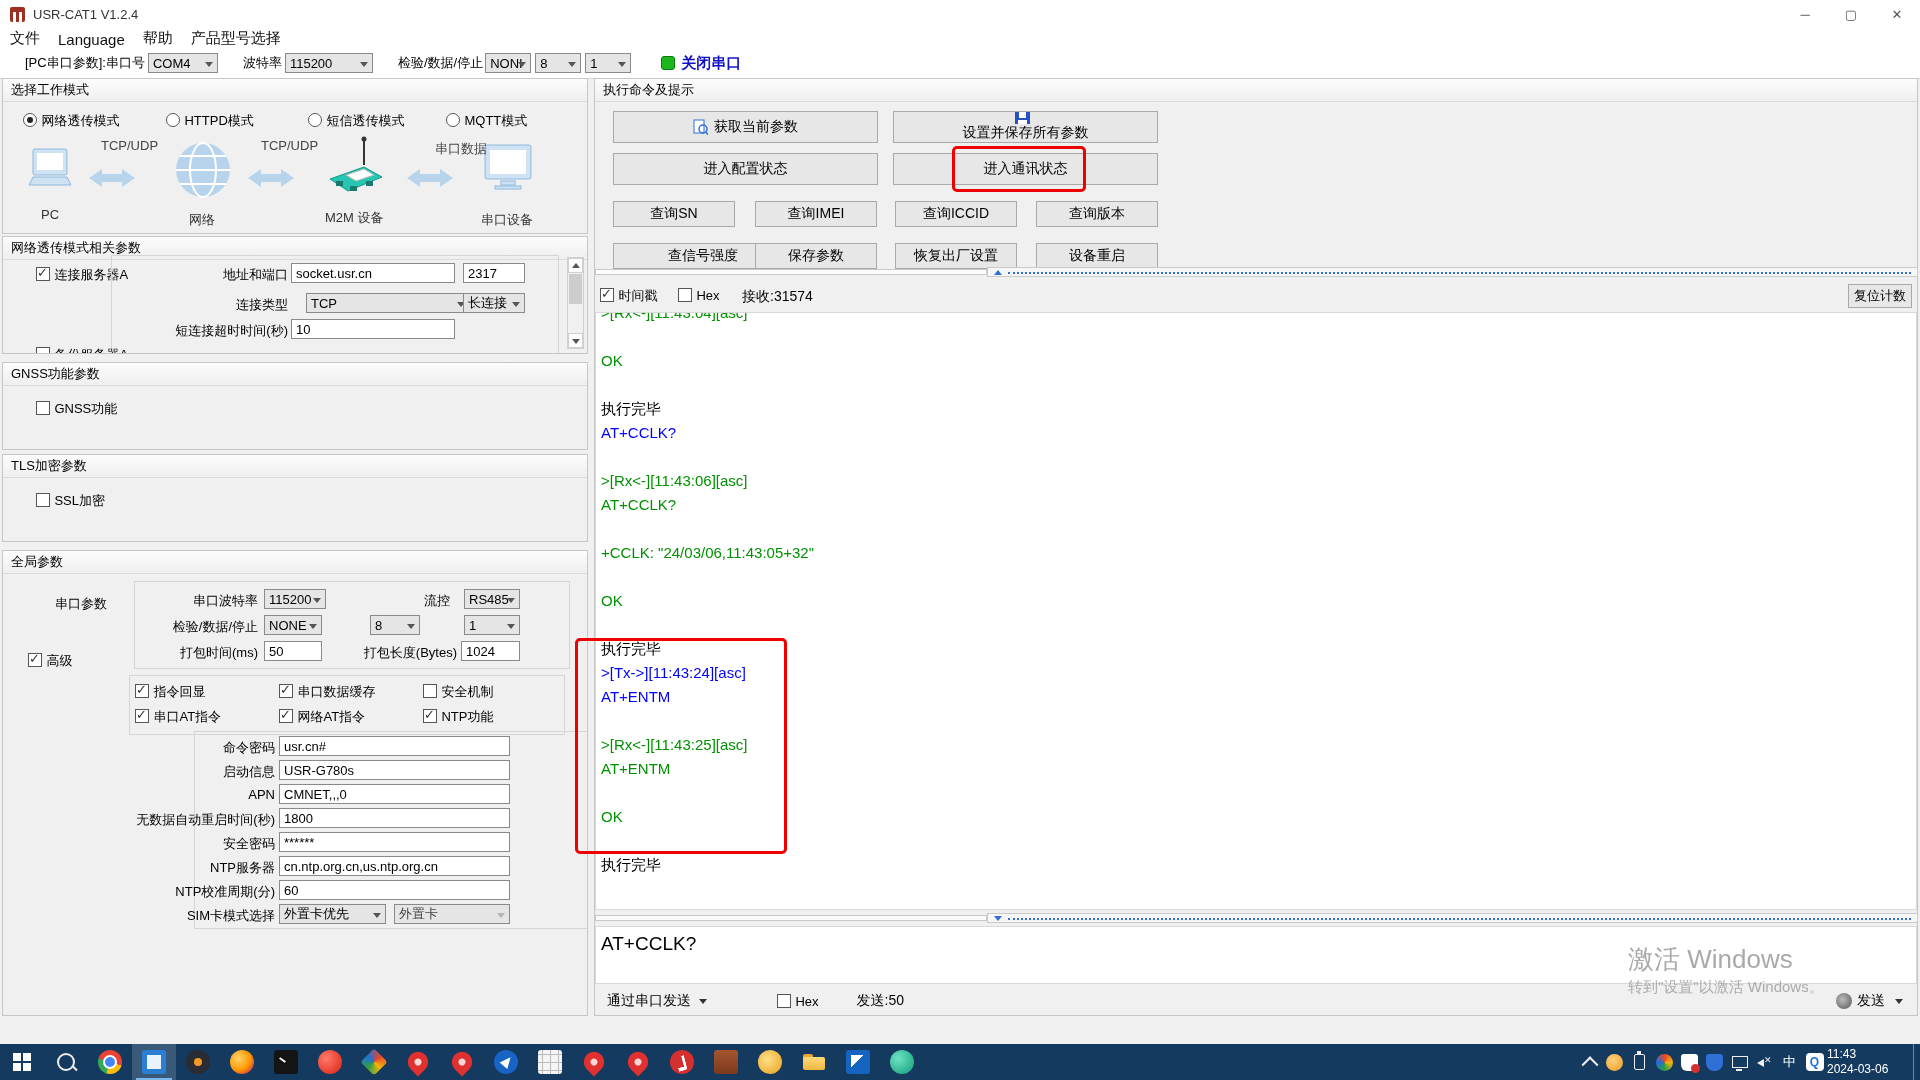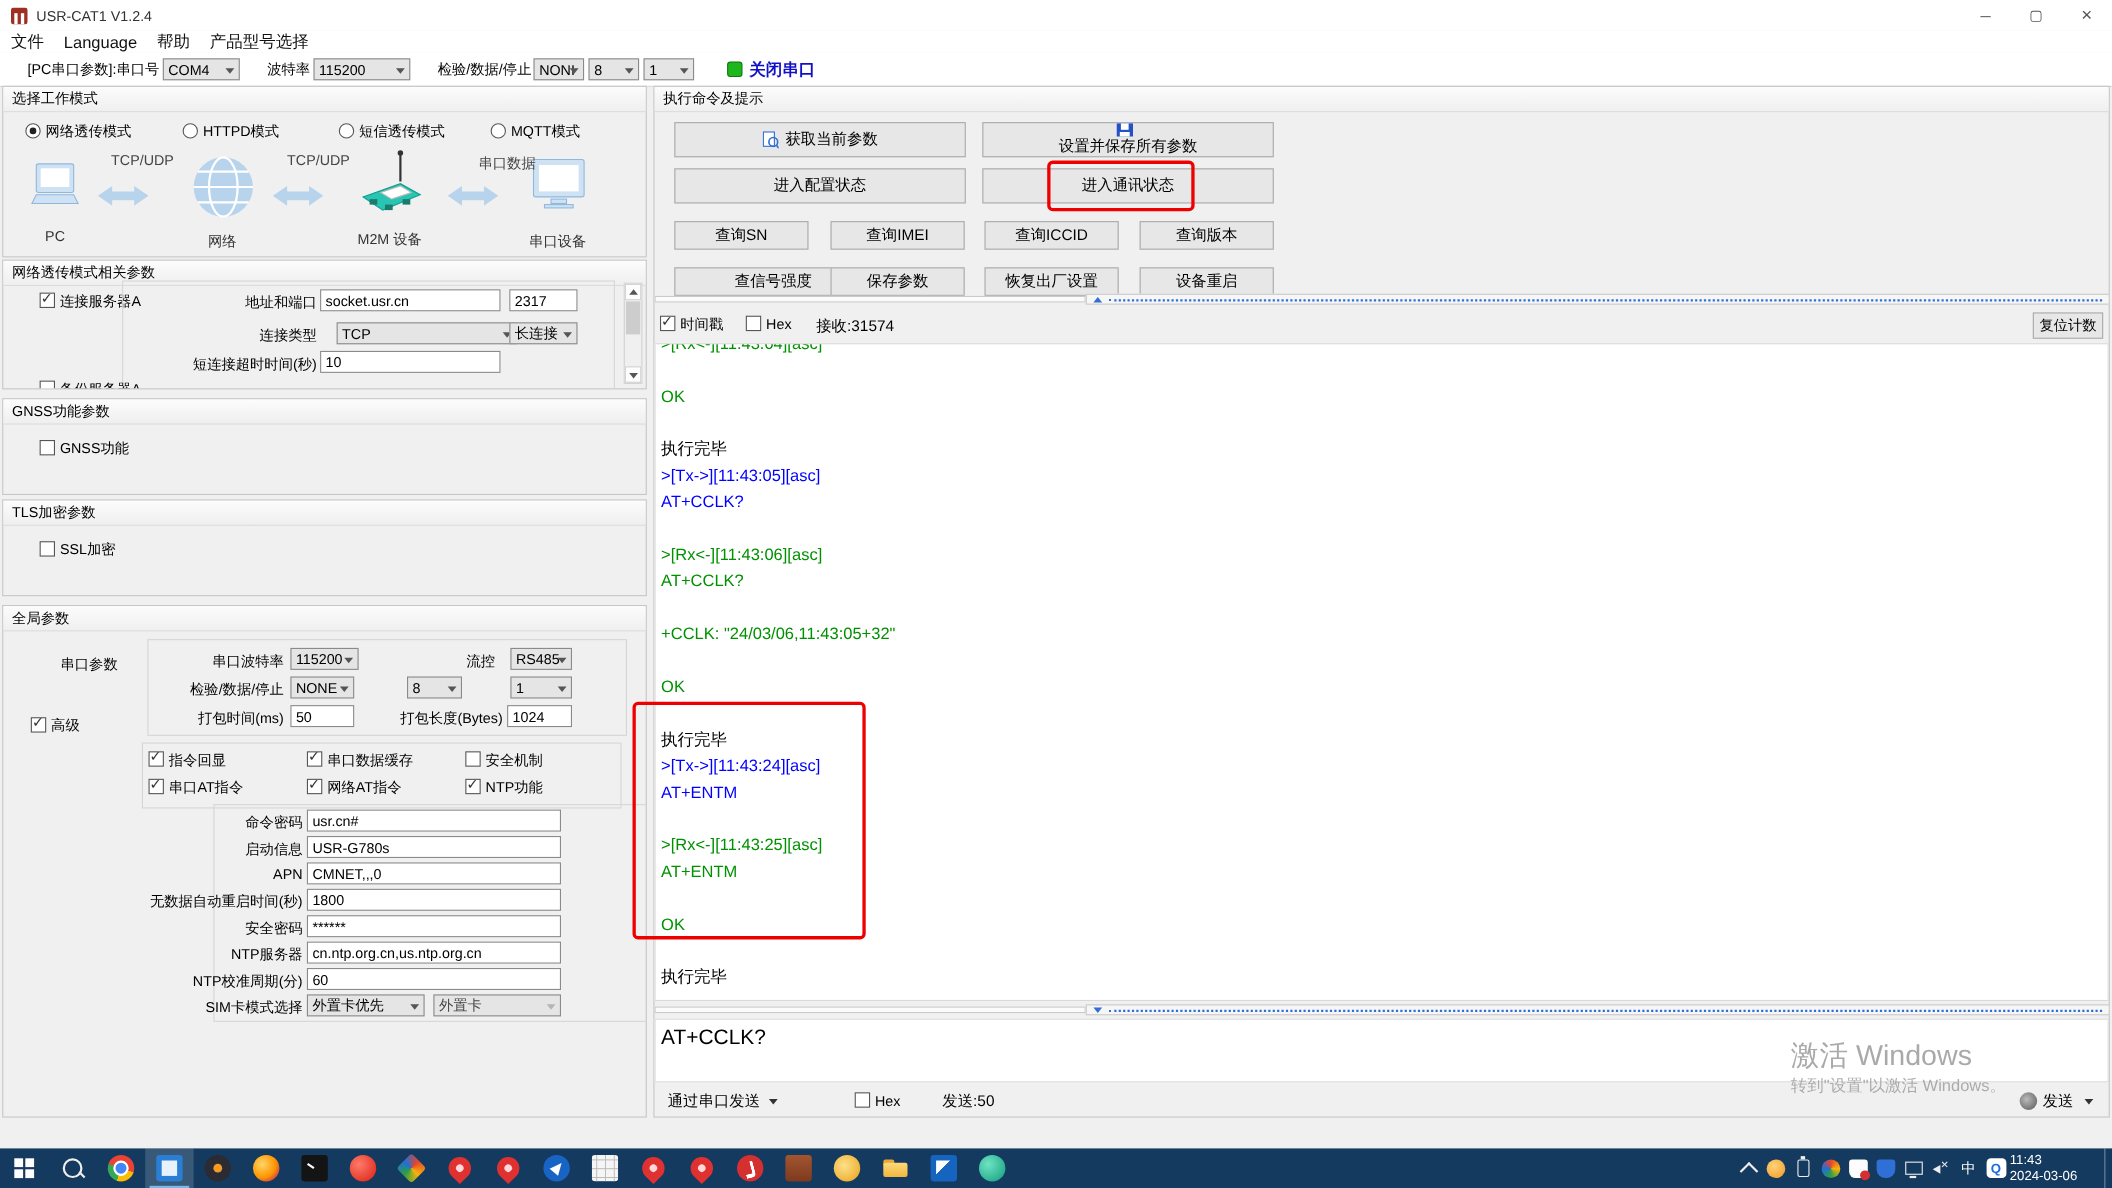--- a/index.html
+++ b/index.html
@@ -435,21 +435,20 @@
       <span>复位计数</span>
     </div>
 
   <div style="position:absolute;left:595px;top:312px;width:1322px;height:598px;background:#fff;border:1px solid #d9d9d9;box-sizing:border-box;overflow:hidden;">
     <div id="log-lines" style="margin-top:-12px;padding-left:5px;">
         <div class="log-line rx">&gt;[Rx&lt;-][11:43:04][asc]</div>
         <div class="log-line "></div>
         <div class="log-line rx">OK</div>
         <div class="log-line "></div>
         <div class="log-line info">执行完毕</div>
-        <div class="log-line tx">&gt;[Tx-&gt;][11:43:05][asc]</div>
         <div class="log-line tx">AT+CCLK?</div>
         <div class="log-line "></div>
         <div class="log-line rx">&gt;[Rx&lt;-][11:43:06][asc]</div>
         <div class="log-line rx">AT+CCLK?</div>
         <div class="log-line "></div>
         <div class="log-line rx">+CCLK: "24/03/06,11:43:05+32"</div>
         <div class="log-line "></div>
         <div class="log-line rx">OK</div>
         <div class="log-line "></div>
         <div class="log-line info">执行完毕</div>

